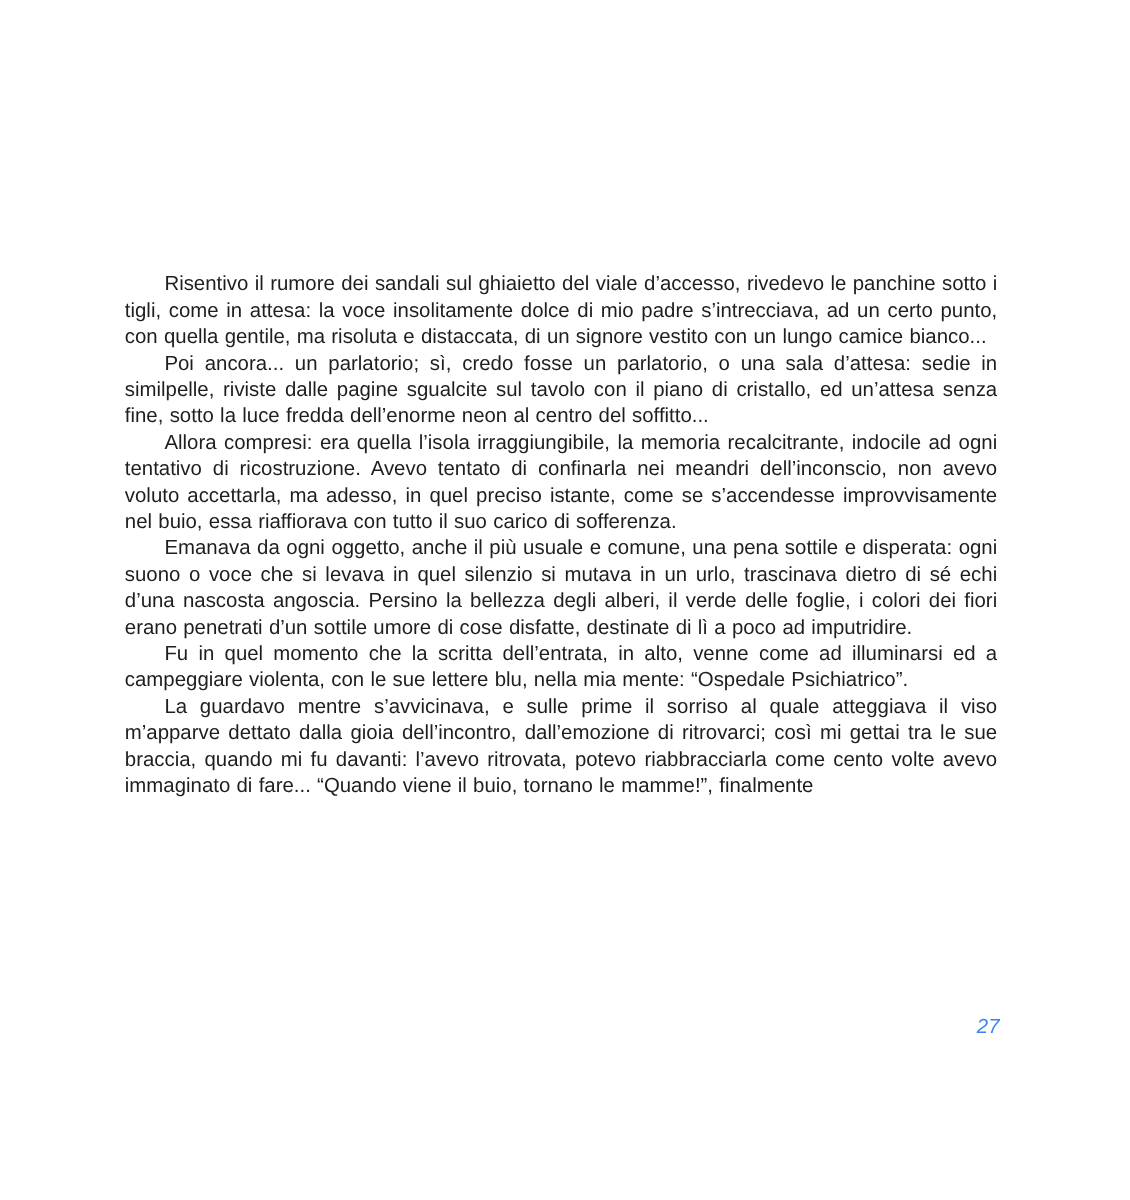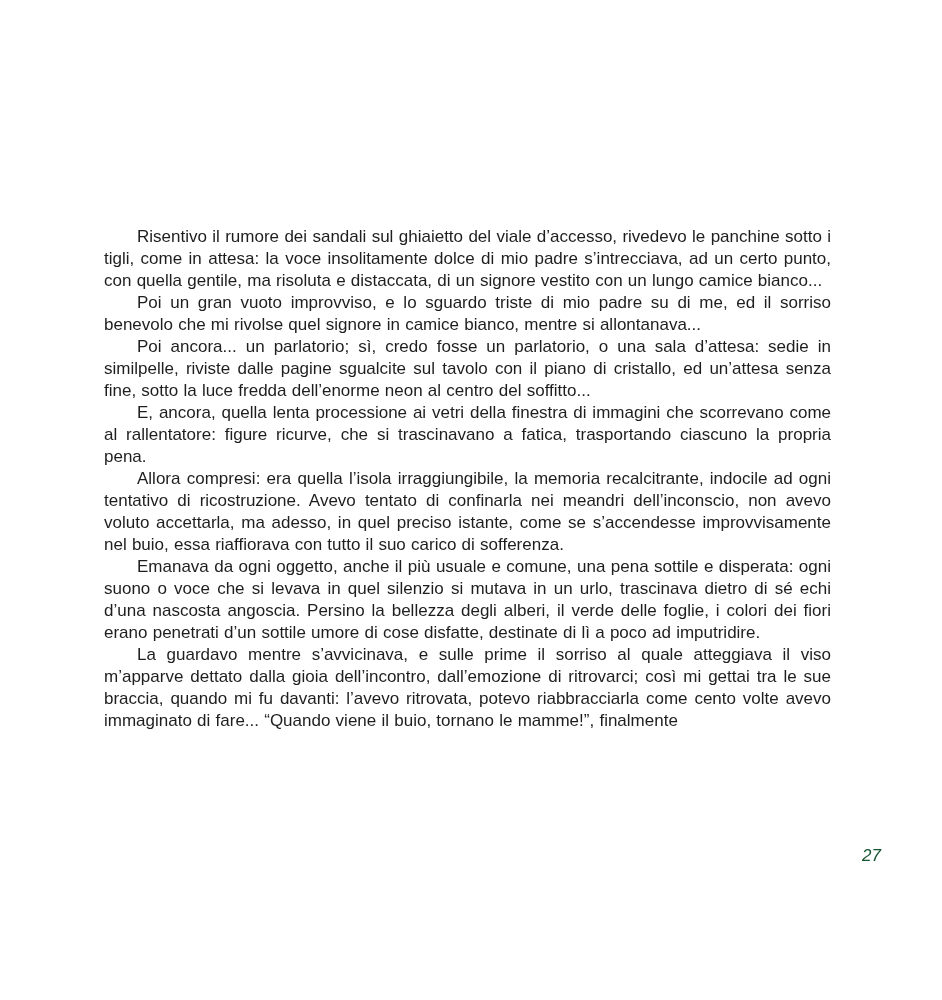--- a/index.html
+++ b/index.html
@@ -27,35 +27,34 @@
     text-align: justify;
   }
   .text-block p {
     margin: 0;
     padding: 0;
     text-indent: 33px;
     word-spacing: 0.5px;
   }
   .page-number {
     position: absolute;
-    left: 862px;
+    left: 814px;
     top: 846px;
-    color: #14532d;
+    color: #3b82f6;
     font-size: 17px;
     font-style: italic;
     text-align: right;
   }
 </style>
 </head>
 <body>
 
 <div class="page">
   <div class="text-block">
     <p>Risentivo il rumore dei sandali sul ghiaietto del viale d’accesso, rivedevo le panchine sotto i tigli, come in attesa: la voce insolitamente dolce di mio padre s’intrecciava, ad un certo punto, con quella gentile, ma risoluta e distaccata, di un signore vestito con un lungo camice bianco...</p>
-    <p>Poi un gran vuoto improvviso, e lo sguardo triste di mio padre su di me, ed il sorriso benevolo che mi rivolse quel signore in camice bianco, mentre si allontanava...</p>
     <p>Poi ancora... un parlatorio; sì, credo  fosse un parlatorio, o una sala d’attesa:  sedie in similpelle, riviste dalle pagine sgualcite sul tavolo con il piano di cristallo, ed un’attesa senza fine, sotto la luce  fredda dell’enorme neon al centro del soffitto...</p>
-    <p>E, ancora, quella lenta processione ai vetri della finestra di immagini che scorrevano come al rallentatore: figure ricurve, che si trascinavano a fatica, trasportando ciascuno la propria pena.</p>
     <p>Allora compresi: era quella l’isola irraggiungibile, la memoria recalcitrante, indocile ad ogni tentativo di ricostruzione. Avevo tentato di confinarla nei meandri dell’inconscio, non avevo voluto accettarla, ma adesso, in quel preciso istante, come se s’accendesse improvvisamente nel buio, essa riaffiorava con tutto il suo carico di sofferenza.</p>
     <p>Emanava da ogni oggetto, anche il più usuale e comune, una pena sottile e disperata: ogni suono o voce che si levava in quel silenzio si mutava in un urlo, trascinava dietro di sé echi d’una nascosta angoscia. Persino la bellezza degli alberi, il verde delle foglie, i colori dei fiori erano penetrati d’un sottile umore di cose disfatte, destinate di lì a poco ad imputridire.</p>
+    <p>Fu in quel momento che la scritta dell’entrata, in alto, venne come ad illuminarsi ed a campeggiare violenta, con le sue lettere blu, nella mia mente: “Ospedale Psichiatrico”.</p>
     <p>La guardavo mentre s’avvicinava, e sulle prime il sorriso al quale atteggiava il viso m’apparve dettato dalla gioia dell’incontro, dall’emozione di ritrovarci; così mi gettai tra le sue braccia, quando mi fu davanti: l’avevo ritrovata, potevo riabbracciarla come cento volte avevo immaginato di fare... “Quando viene il buio, tornano le mamme!”, finalmente</p>
   </div>
   <div class="page-number">27</div>
 </div>
 
 </body></html>

